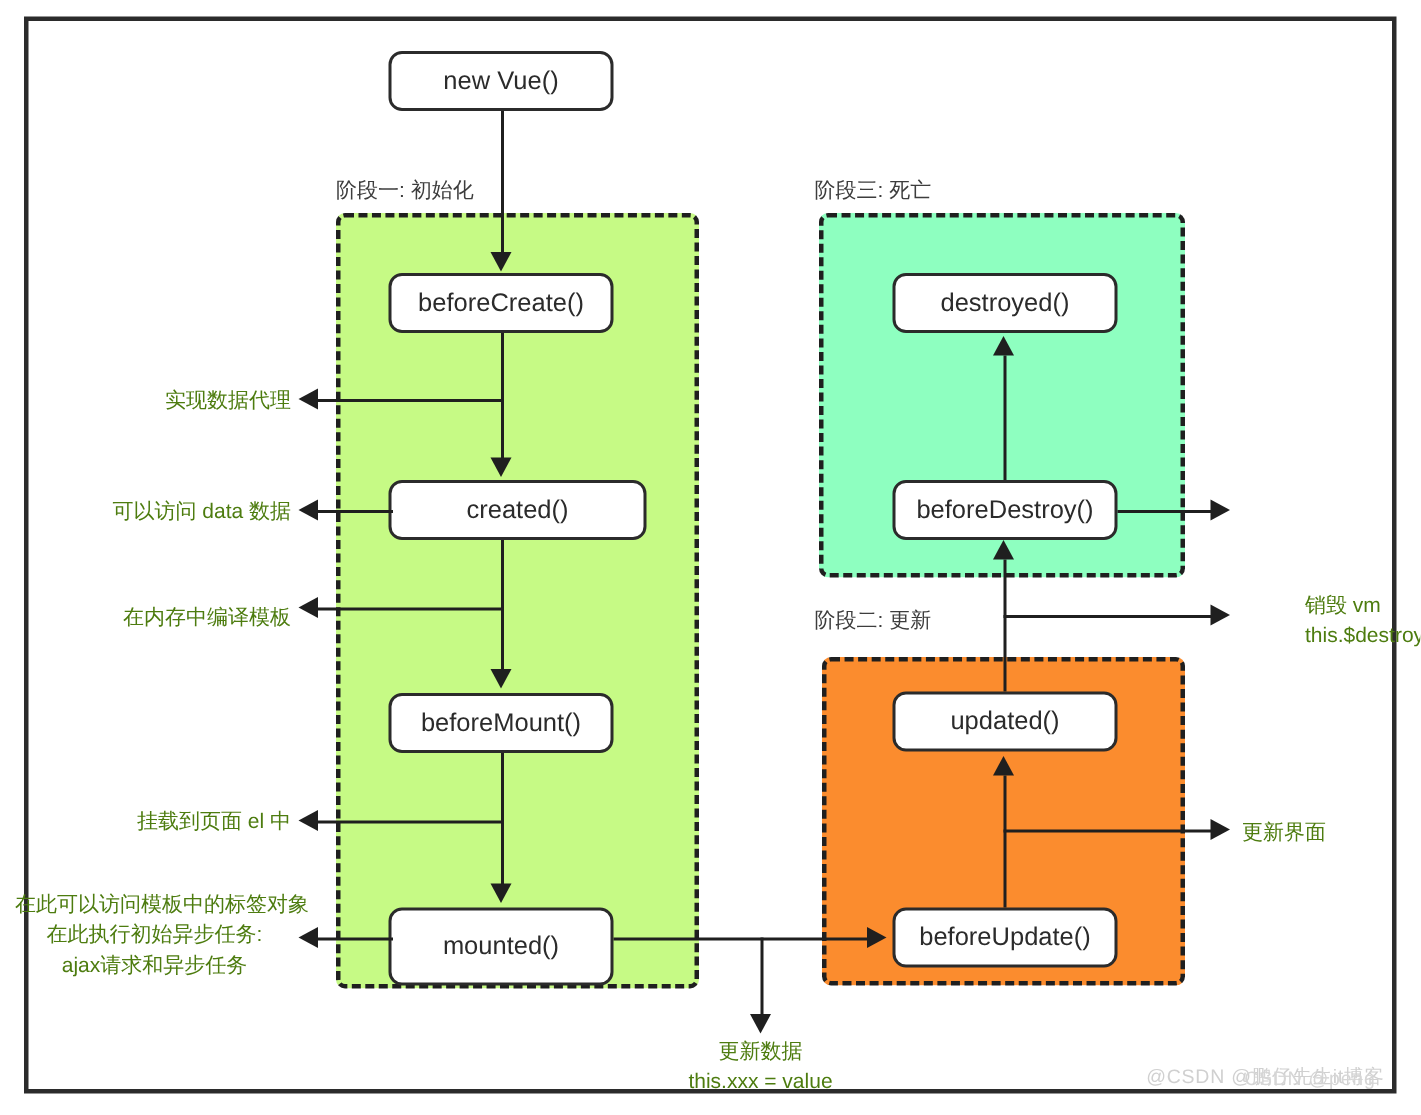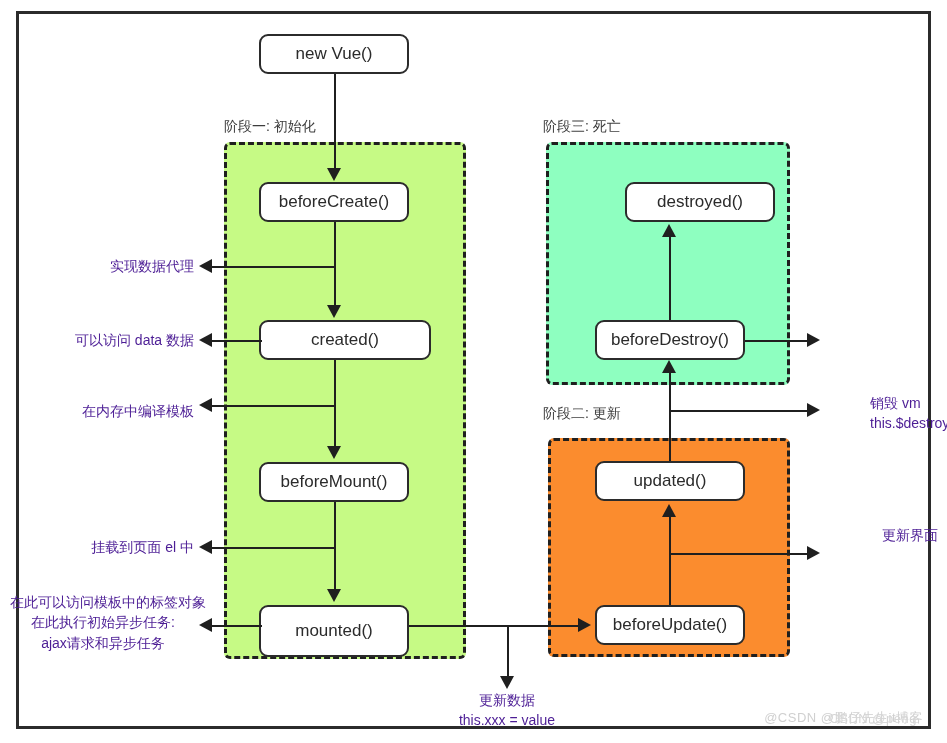--- a/index.html
+++ b/index.html
@@ -85,21 +85,21 @@
   .arrow-right {
     border-top: 7px solid transparent;
     border-bottom: 7px solid transparent;
     border-left: 13px solid #1f1f1f;
   }
   
   .note {
     position: absolute;
     font-size: 14px;
     line-height: 1.45;
-    color: #4c1d95;
+    color: #4d7c0f;
     white-space: pre;
   }
   .note-right { text-align: left; }
   .note-left  { text-align: right; }
   .note-center{ text-align: center; }
   
   #watermark {
     position: absolute;
     right: 24px;
     bottom: 16px;
@@ -173,38 +173,38 @@
   <div class="hline" style="left:210px; top:625px; width:52px;"></div>
   <div class="arrow arrow-left" style="left:199px; top:618px;"></div>
   <div class="note note-center" style="left:10px; top:592px; width:186px;">在此可以访问模板中的标签对象
 在此执行初始异步任务:
 ajax请求和异步任务</div>
 
   <div class="node" style="left:595px; top:461px; width:150px; height:40px;">updated()</div>
 
   <div class="node" style="left:595px; top:605px; width:150px; height:40px;">beforeUpdate()</div>
 
-  <div class="node" style="left:625px; top:182px; width:150px; height:40px;">destroyed()</div>
+  <div class="node" style="left:595px; top:182px; width:150px; height:40px;">destroyed()</div>
 
   <div class="node" style="left:595px; top:320px; width:150px; height:40px;">beforeDestroy()</div>
 
   <div class="hline" style="left:409px; top:625px; width:170px;"></div>
   <div class="arrow arrow-right" style="left:578px; top:618px;"></div>
 
   <div class="vline" style="left:507px; top:625px; height:53px;"></div>
   <div class="arrow arrow-down" style="left:500px; top:676px;"></div>
   <div class="note note-center" style="left:417px; top:690px; width:180px;">更新数据
 this.xxx = value</div>
 
   <div class="vline" style="left:669px; top:517px; height:88px;"></div>
   <div class="arrow arrow-up" style="left:662px; top:504px;"></div>
 
   <div class="hline" style="left:669px; top:553px; width:140px;"></div>
   <div class="arrow arrow-right" style="left:807px; top:546px;"></div>
-  <div class="note note-right" style="left:828px; top:525px; width:110px;text-align:right;">更新界面</div>
+  <div class="note note-right" style="left:828px; top:544px; width:110px;">更新界面</div>
 
   <div class="vline" style="left:669px; top:373px; height:88px;"></div>
   <div class="arrow arrow-up" style="left:662px; top:360px;"></div>
 
   <div class="hline" style="left:669px; top:410px; width:140px;"></div>
   <div class="arrow arrow-right" style="left:807px; top:403px;"></div>
   <div class="note note-right" style="left:828px; top:393px; width:114px;margin-left:42px;">销毁 vm
 this.$destroy</div>
 
   <div class="vline" style="left:669px; top:237px; height:83px;"></div>

